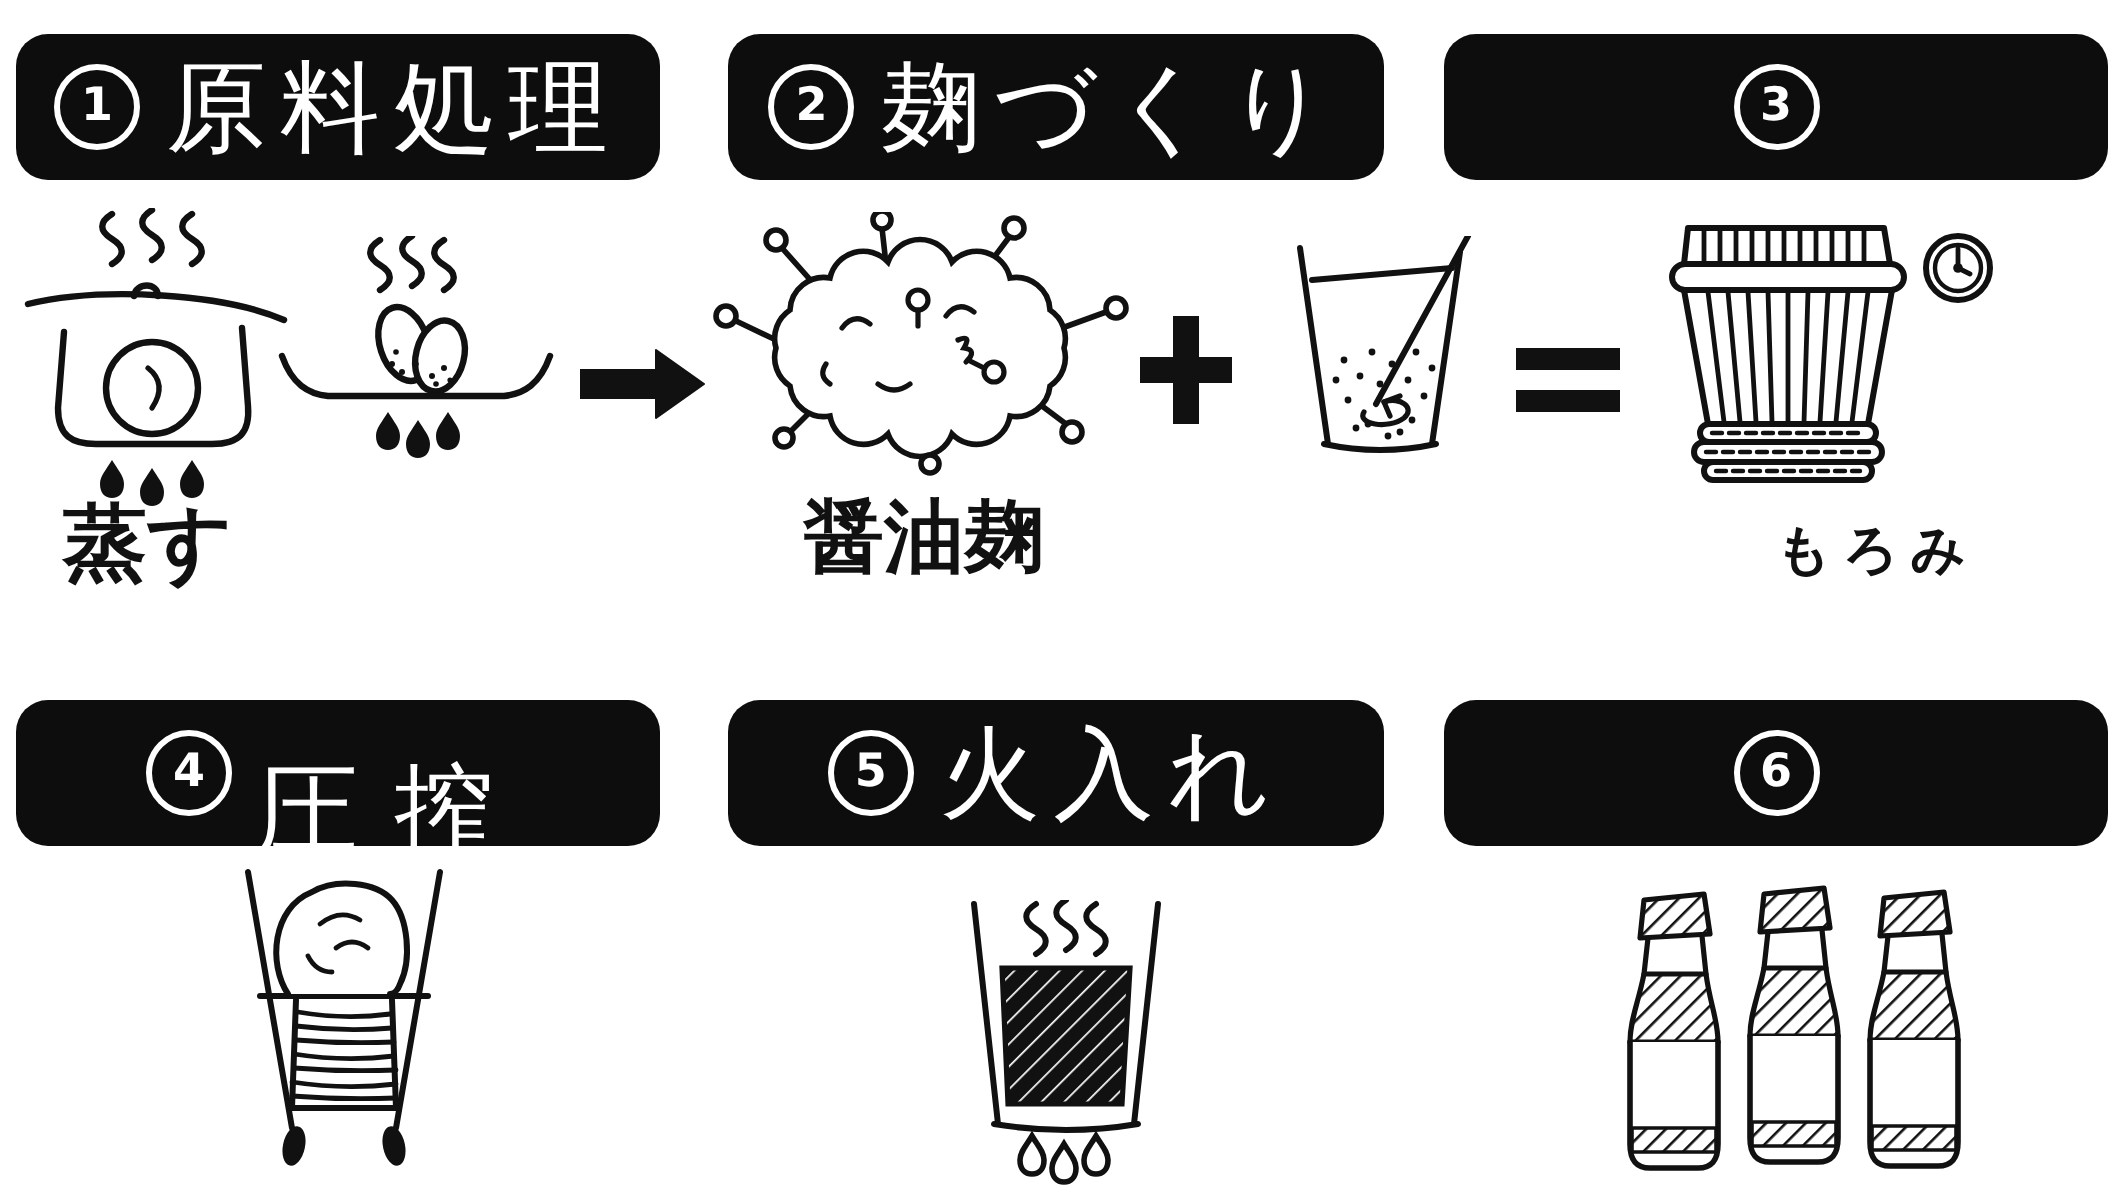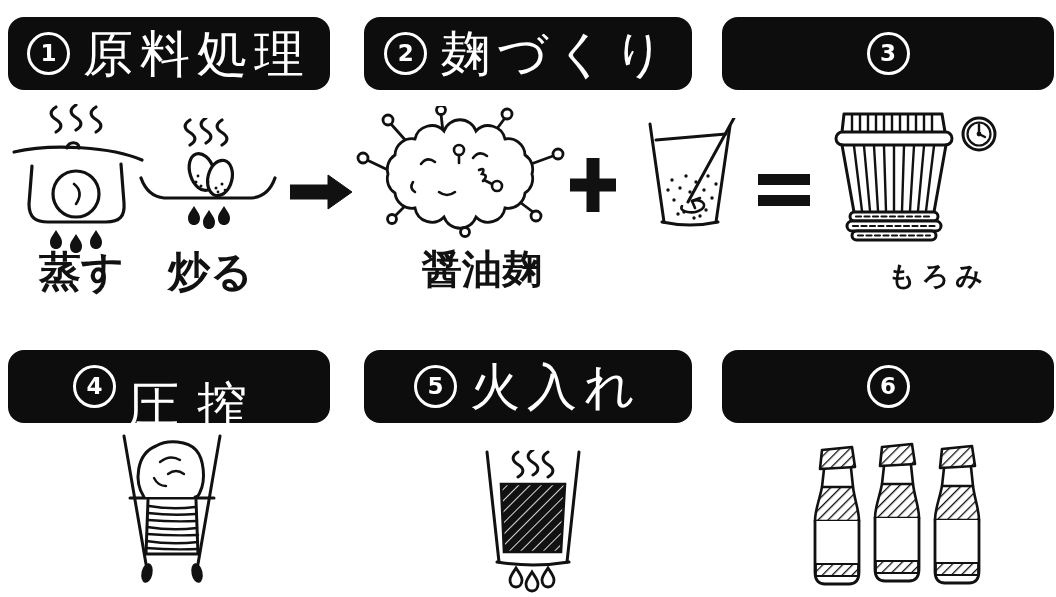--- a/index.html
+++ b/index.html
@@ -11,21 +11,21 @@
     position:absolute;height:73px;background:#0d0d0d;border-radius:16px;
     display:flex;align-items:center;justify-content:center;gap:13px;color:#fff;
   }
   .num{
     width:37px;height:37px;border:3px solid #fff;border-radius:50%;
     display:flex;align-items:center;justify-content:center;
     font-size:23px;font-weight:700;flex:0 0 auto;line-height:1;
   }
   .bar-title{font-size:50px;font-weight:400;letter-spacing:7px;line-height:1;white-space:nowrap;}
   .ls-wide .bar-title{letter-spacing:18px;margin-top:36px;}
-  .lbl{position:absolute;font-weight:900;line-height:1;text-align:right;white-space:nowrap;color:#111;}
+  .lbl{position:absolute;font-weight:900;line-height:1;text-align:center;white-space:nowrap;color:#111;}
   .art{position:absolute;}
   .hiddefs{position:absolute;width:0;height:0;overflow:hidden;}
 </style>
 </head>
 <body>
 
 <div class="canvas">
 
   <svg class="hiddefs" aria-hidden="true">
     <defs>
@@ -203,21 +203,20 @@
     </g>
     <g stroke="#111" fill="none" stroke-linecap="round">
       <circle cx="147" cy="22" r="16" stroke-width="3" fill="#fff"></circle>
       <circle cx="147" cy="22" r="11.5" stroke-width="2.2"></circle>
       <circle cx="147" cy="22" r="2.4" fill="#111" stroke="none"></circle>
       <path d="M147,22 L147,12.5 M147,22 L153,25" stroke-width="2.4"></path>
     </g>
   </svg>
 
   <div class="lbl" style="left:24px;top:251px;width:100px;font-size:42px">蒸す</div>
-  <div class="lbl" style="left:148px;top:251px;width:105px;font-size:42px">炒る</div>
   <div class="lbl" style="left:382px;top:249px;width:160px;font-size:40px">醤油麹</div>
   <div class="lbl" style="left:888px;top:262px;font-size:27px;letter-spacing:6px">もろみ</div>
 
   <svg class="art" style="left:102px;top:434px" width="140" height="152" viewBox="0 0 140 152">
     <g stroke="#111" stroke-width="3" fill="none" stroke-linecap="round">
       <path d="M22,2 L44,130 M118,2 L96,130"></path>
       <path d="M28,64 L112,64"></path>
       <path d="M42,63 C32,48 34,20 54,12 C66,5 86,7 94,16 C102,25 104,46 98,58 C97,61 95,63 93,63" fill="#fff"></path>
       <g stroke-width="2.4">
         <path d="M58,28 Q68,20 78,26 M66,40 Q74,34 82,40 M52,44 Q56,52 64,52"></path>

